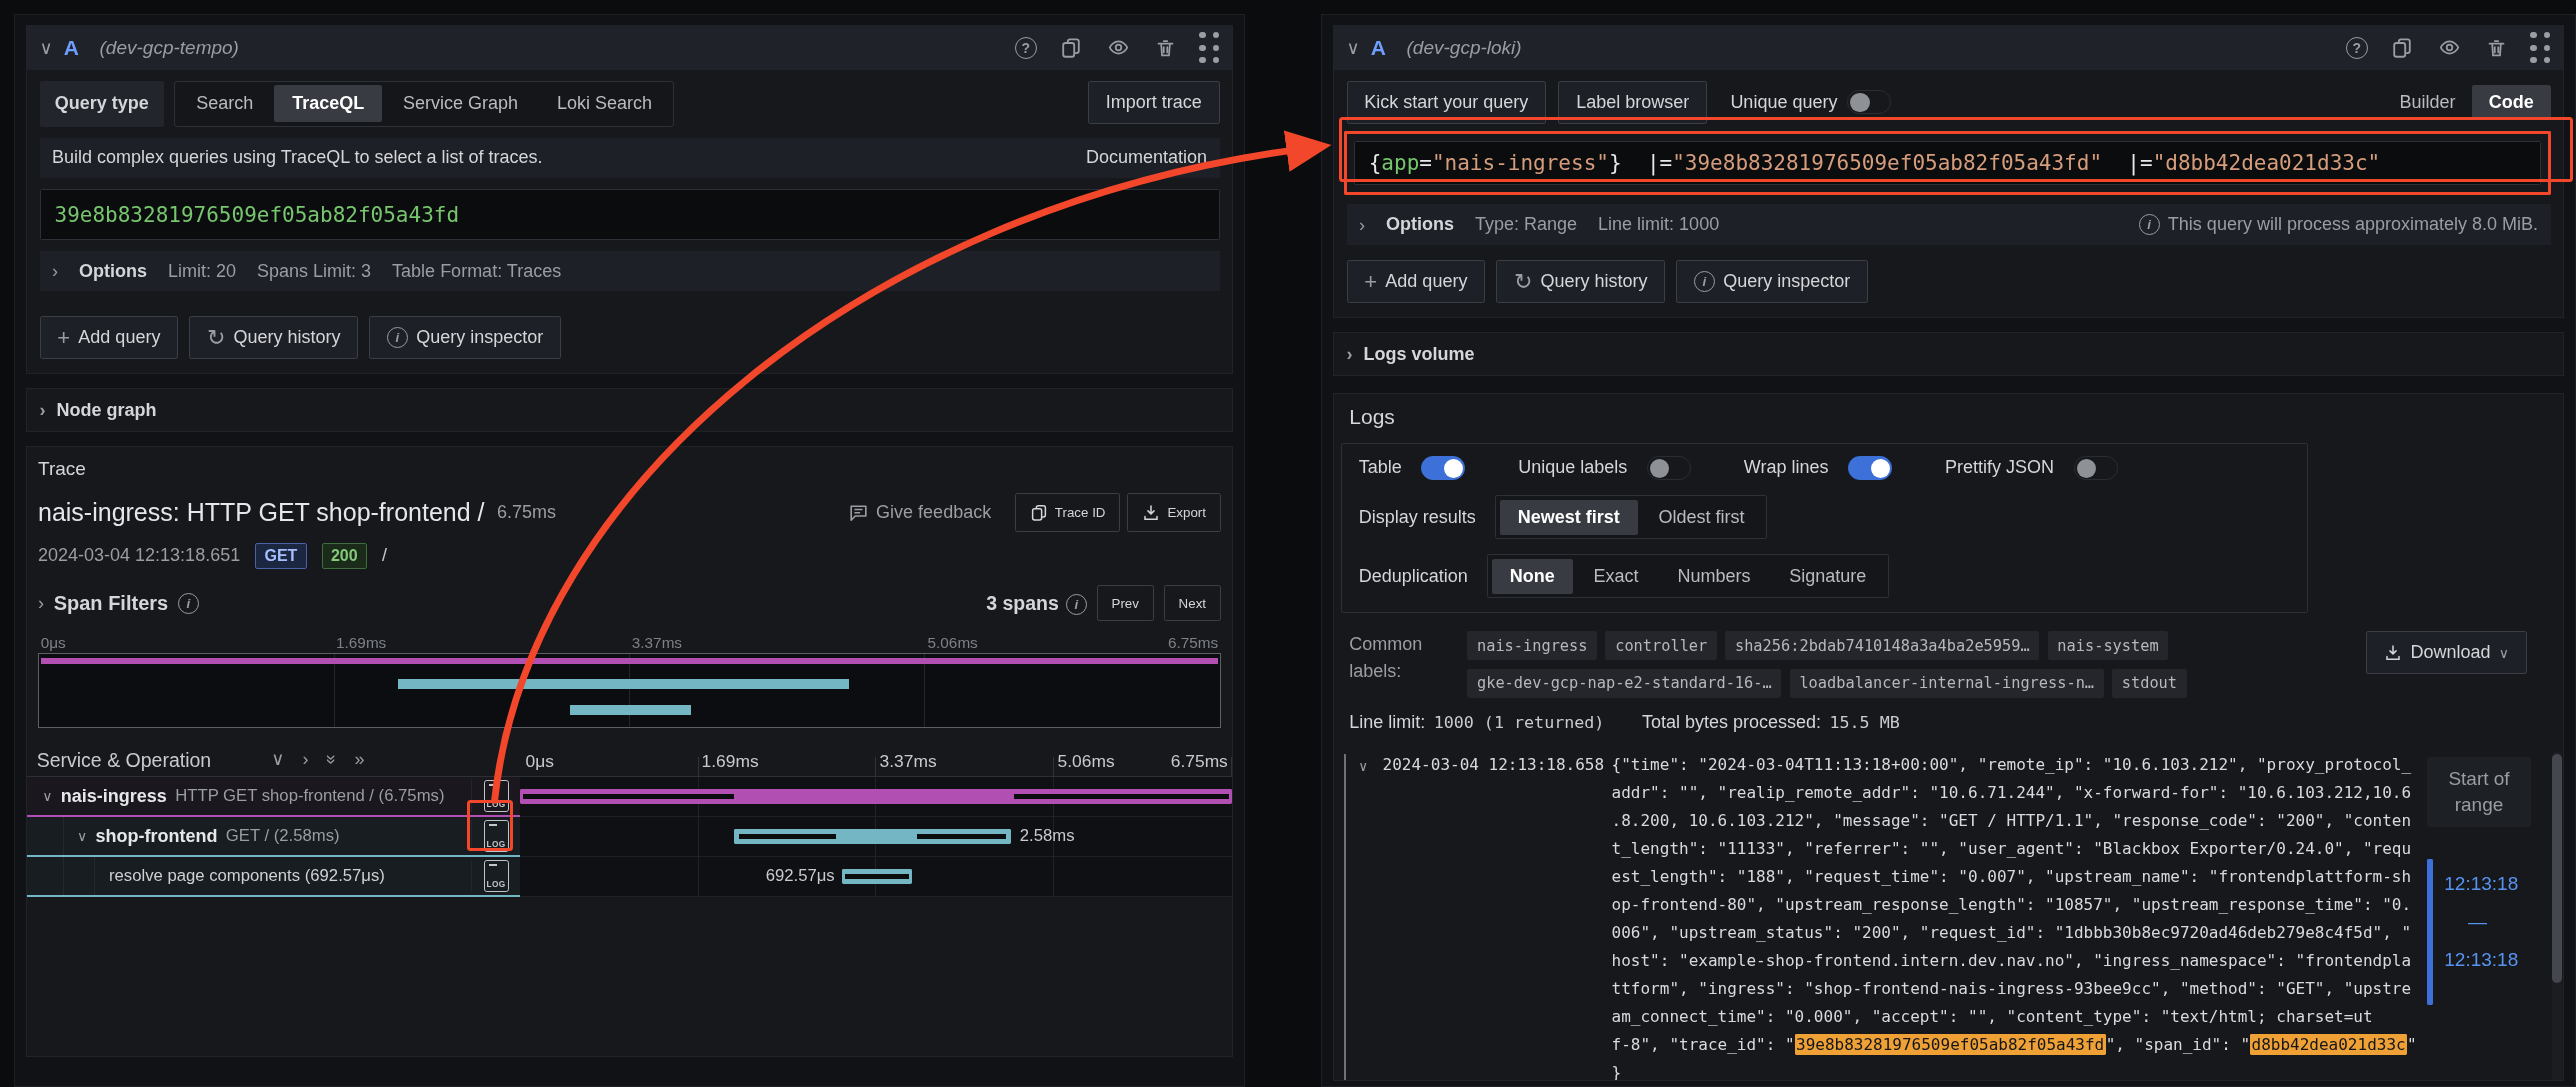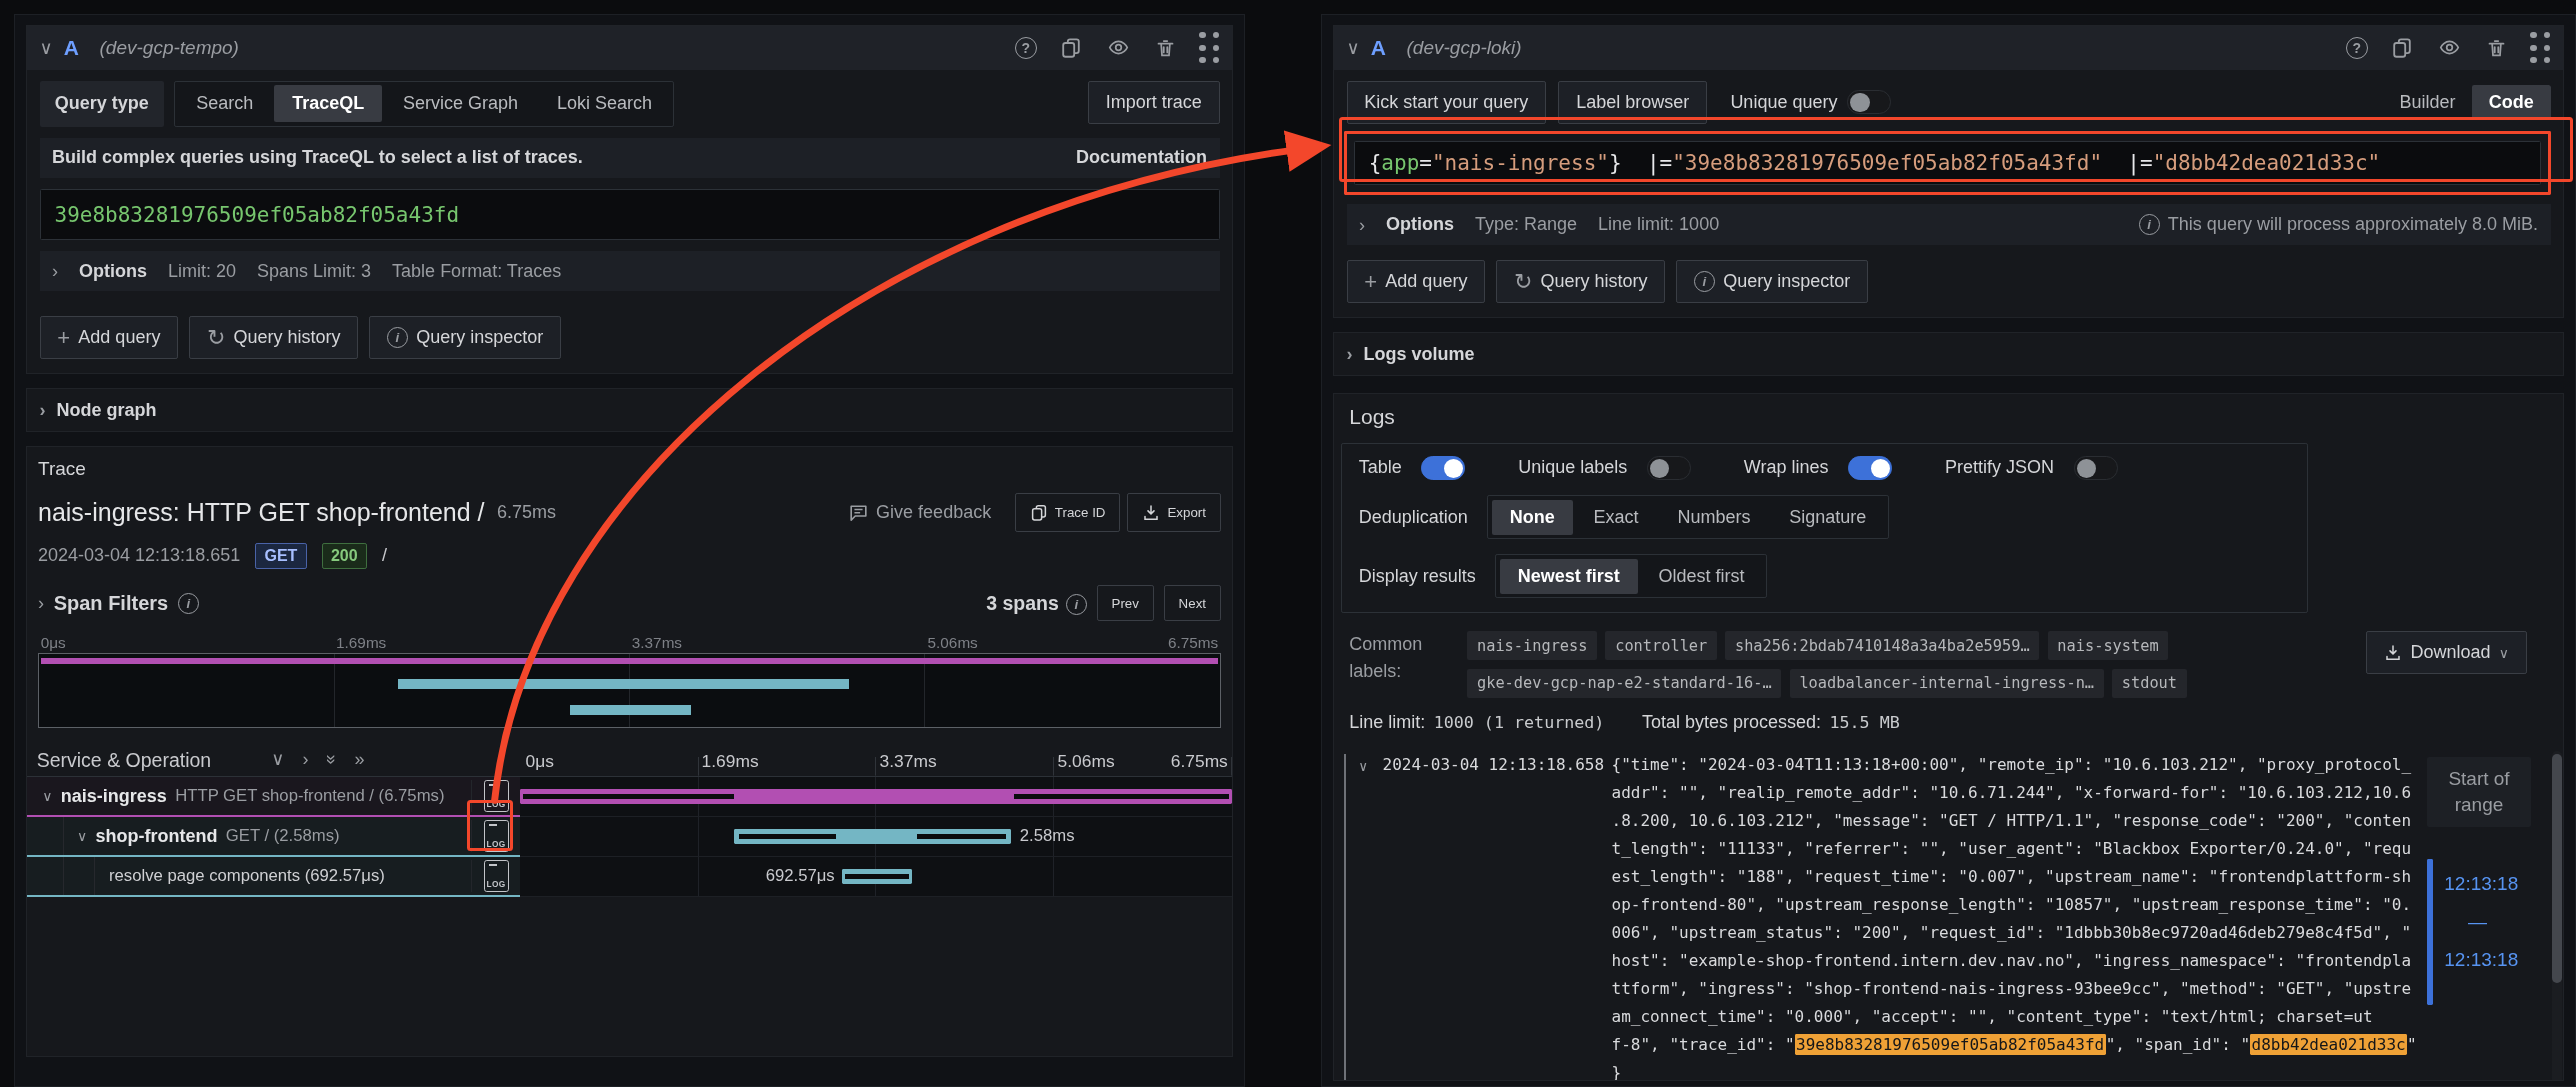--- a/index.html
+++ b/index.html
@@ -28,21 +28,21 @@
   .grip{display:grid;grid-template-columns:repeat(2,7px);grid-gap:6.3px}
   .grip i{width:6.3px;height:6.3px;border-radius:50%;background:#9a9da2}
   .qbody{padding:11px 12.5px 12.5px 12.5px;display:flex;flex-direction:column;gap:11px}
   .tabsrow{display:flex;align-items:stretch;gap:9.7px;height:46px}
   .qtlabel{background:var(--raised);display:flex;align-items:center;padding:0 15.3px;border-radius:2.1px;font-weight:bold}
   .rgroup{display:flex;align-items:center;border:0.7px solid var(--border);border-radius:2.1px;padding:3.5px;gap:2.8px;background:#14161a}
   .rgroup .ritem{padding:0 18px;height:100%;display:flex;align-items:center;border-radius:2.1px;color:#b9bbbf;cursor:pointer}
   .rgroup .ritem.sel{background:var(--chip);color:#fff;font-weight:bold}
   .btn{background:#1d2026;border:0.7px solid var(--border2);border-radius:2.1px;height:43px;
        display:inline-flex;align-items:center;gap:8.3px;padding:0 16.7px;color:var(--text);font-size:18px;cursor:pointer}
-  .inforow{background:#1d2026;display:flex;align-items:flex-start;justify-content:space-between;padding:9.7px 12.5px;font-weight:bold}
+  .inforow{background:#1d2026;display:flex;align-items:flex-start;justify-content:space-between;padding:9.7px 12.5px;font-weight:normal}
   .codebox{background:#0b0c0e;border:0.7px solid var(--border);border-radius:1.4px;height:51px;display:flex;align-items:center;padding:0 14px}
   .optsrow{background:#1d2026;display:flex;align-items:center;gap:21px;padding:9.7px 12.5px}
   .optsrow .olabel{font-weight:bold;color:var(--text)}
   .optsrow .oval{color:var(--dim)}
   .actions{display:flex;gap:11px;padding:12.5px 12.5px 14px 12.5px}
   .collapse-bar{margin:14px 11px 0 11px;background:var(--card);border:0.7px solid #202328;height:44px;
      display:flex;align-items:center;gap:11px;padding:0 12.5px;font-weight:bold}
   .plus{font-size:22px;color:var(--dim)}
   .histo{font-size:22px;color:var(--dim);transform:scaleX(-1)}
   .infoc{width:21px;height:21px;border:1.7px solid var(--dim);border-radius:50%;display:inline-flex;align-items:center;justify-content:center;font-size:13.2px;font-style:italic;font-weight:bold;color:var(--dim);flex:none}
@@ -491,33 +491,33 @@
         <span class="sw on">
             <i></i>
           </span>
         <span class="gapbig"></span>
         <span class="cl">Prettify JSON</span>
         <span class="sw">
             <i></i>
           </span>
       </div>
       <div class="ctr-row">
+        <span class="cl">Display results</span>
+        <div class="rgroup" style="height:44px">
+          <div class="ritem sel">Newest first</div>
+          <div class="ritem">Oldest first</div>
+        </div>
+      </div>
+      <div class="ctr-row">
         <span class="cl">Deduplication</span>
         <div class="rgroup" style="height:44px">
           <div class="ritem sel">None</div>
           <div class="ritem">Exact</div>
           <div class="ritem">Numbers</div>
           <div class="ritem">Signature</div>
-        </div>
-      </div>
-      <div class="ctr-row">
-        <span class="cl">Display results</span>
-        <div class="rgroup" style="height:44px">
-          <div class="ritem sel">Newest first</div>
-          <div class="ritem">Oldest first</div>
         </div>
       </div>
     </div>
 
     <div class="tagrow">
       <div class="taglabel">Common labels:</div>
       <div class="tags">
         <span class="tag">nais-ingress</span>
         <span class="tag">controller</span>
         <span class="tag">sha256:2bdab7410148a3a4ba2e5959…</span>

